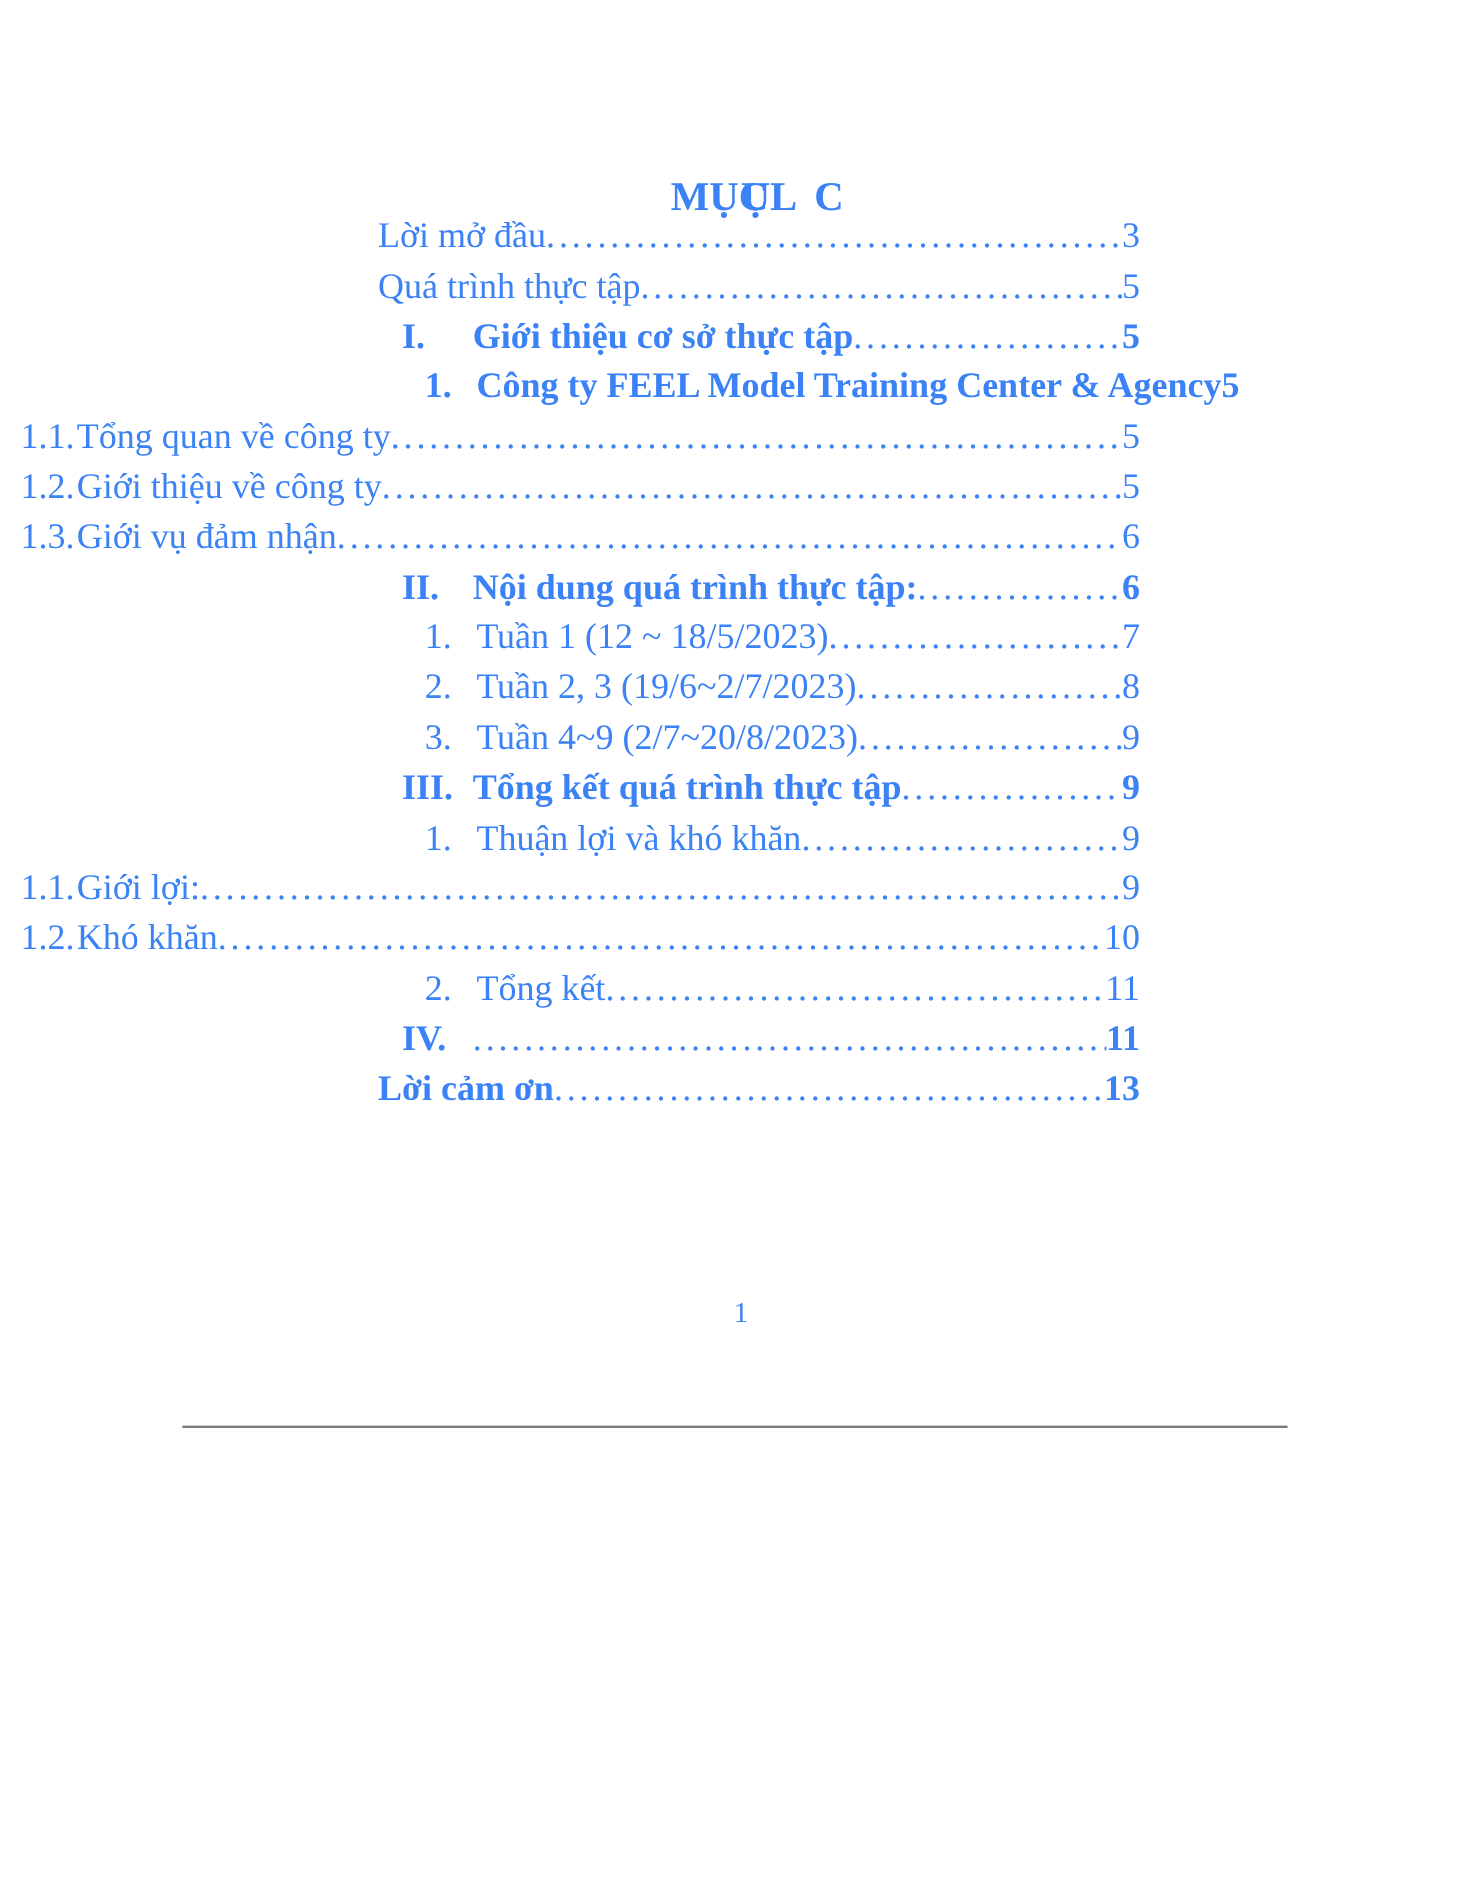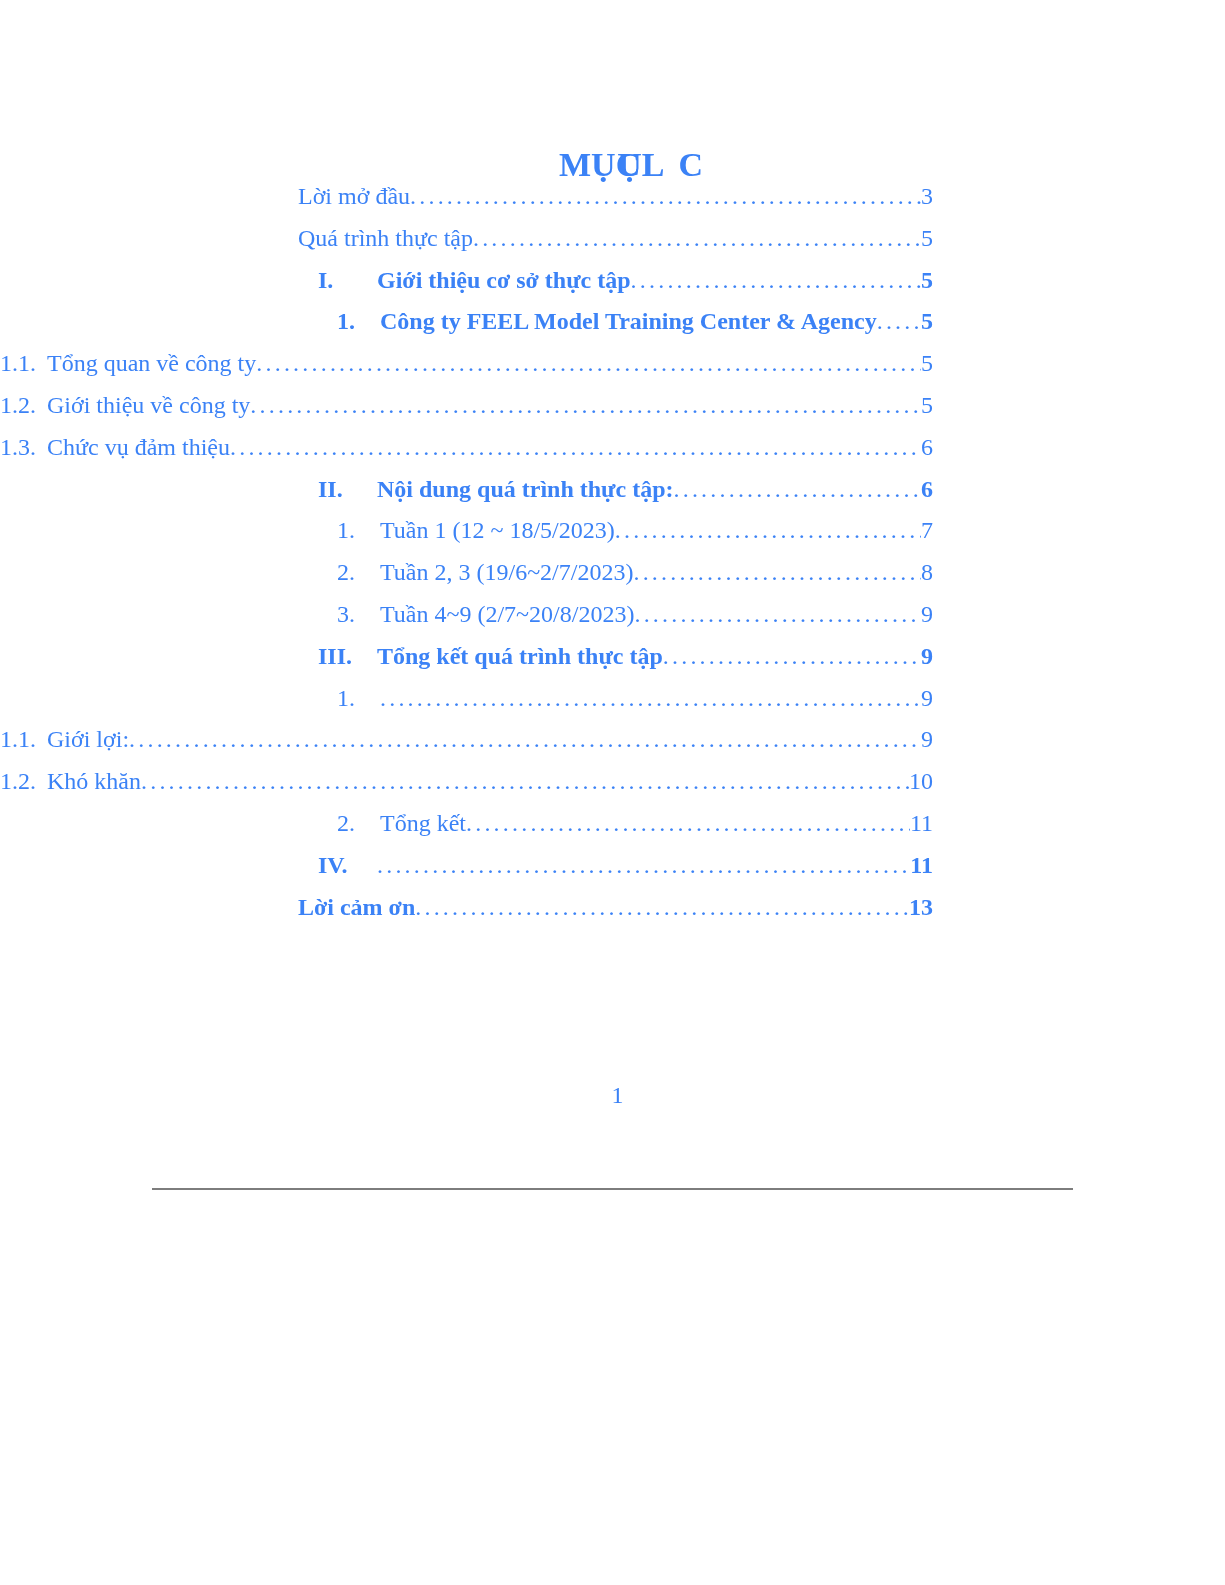--- a/index.html
+++ b/index.html
@@ -17,23 +17,23 @@
     text-align:center;
     padding-left:37px;
     font-size:34px;font-weight:bold;
     line-height:1.1;
     white-space:nowrap;
   }
   .title .t2{margin-left:-23px;}
   .title .t3{margin-left:14px;}
   
   .toc{
-    position:absolute;top:176px;left:0;
+    position:absolute;top:176px;left:17px;
     width:933px;
-    font-size:24px;
+    font-size:30px;
   }
   .row{
     display:flex;align-items:baseline;
     height:41.8px;line-height:41.8px;
     white-space:nowrap;
   }
   .row.b{font-weight:bold;}
   .row.top{padding-left:298px;}
   .row.roman{padding-left:318px;}
   .row.roman .num{width:59px;}
@@ -104,21 +104,21 @@
         <span class="pg">5</span>
       </div>
       <div class="row num2">
         <span class="num">1.2.</span>
         <span class="label">Giới thiệu về công ty</span>
         <span class="leader">....................................................................................................................................................................................</span>
         <span class="pg">5</span>
       </div>
       <div class="row num2">
         <span class="num">1.3.</span>
-        <span class="label">Chức vụ đảm thiệu</span>
+        <span class="label">Giới vụ đảm nhận</span>
         <span class="leader">....................................................................................................................................................................................</span>
         <span class="pg">6</span>
       </div>
       <div class="row roman b">
         <span class="num">II.</span>
         <span class="label">Nội dung quá trình thực tập:</span>
         <span class="leader">....................................................................................................................................................................................</span>
         <span class="pg">6</span>
       </div>
       <div class="row num1">
@@ -140,20 +140,21 @@
         <span class="pg">9</span>
       </div>
       <div class="row roman b">
         <span class="num">III.</span>
         <span class="label">Tổng kết quá trình thực tập</span>
         <span class="leader">....................................................................................................................................................................................</span>
         <span class="pg">9</span>
       </div>
       <div class="row num1">
         <span class="num">1.</span>
+        <span class="label">Thuận lợi và khó khăn</span>
         <span class="leader">....................................................................................................................................................................................</span>
         <span class="pg">9</span>
       </div>
       <div class="row num2">
         <span class="num">1.1.</span>
         <span class="label">Giới lợi:</span>
         <span class="leader">....................................................................................................................................................................................</span>
         <span class="pg">9</span>
       </div>
       <div class="row num2">

